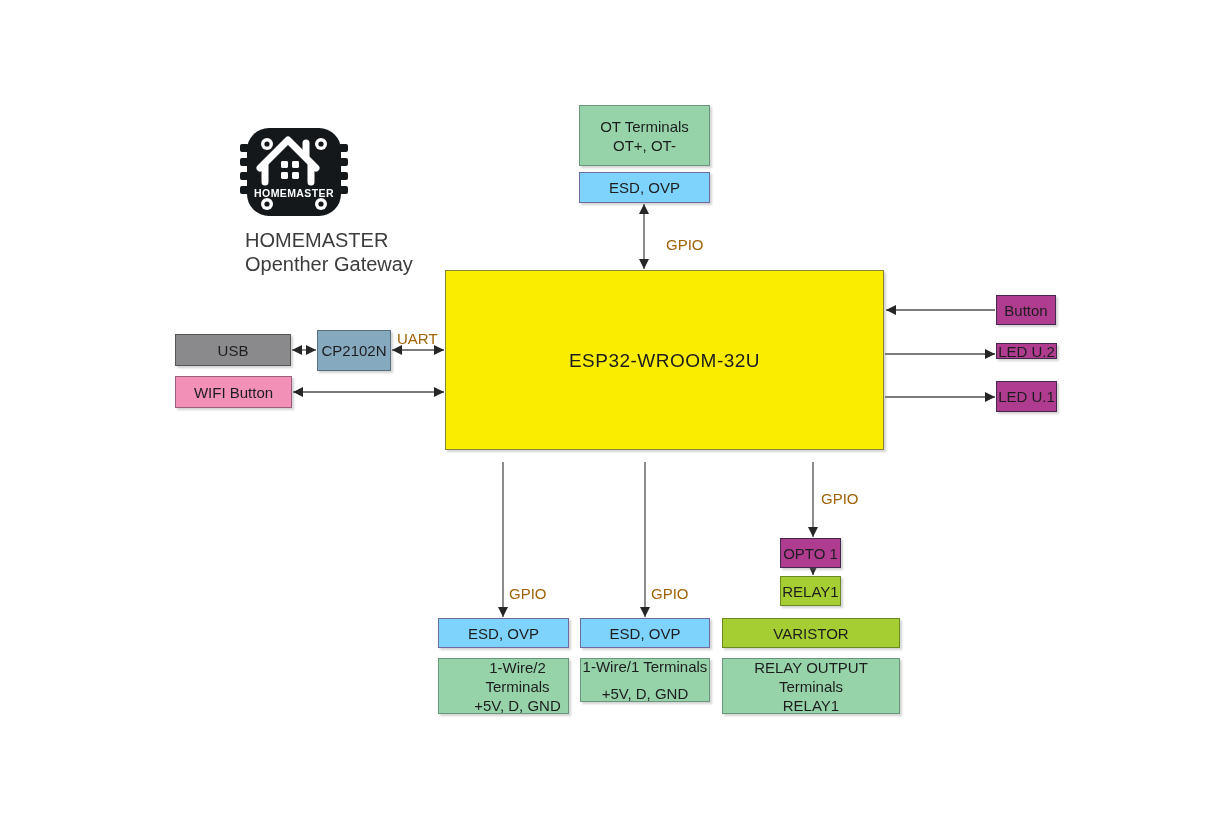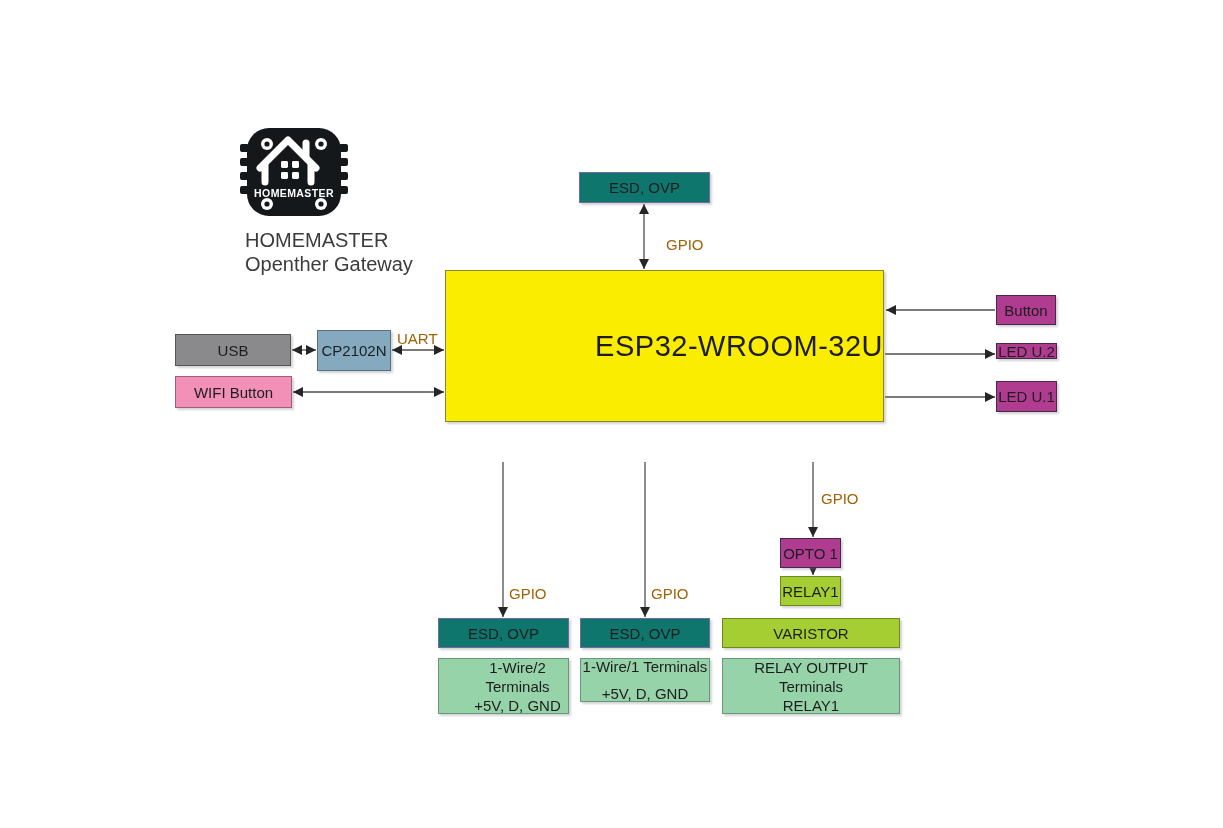--- a/index.html
+++ b/index.html
@@ -6,29 +6,29 @@
   #canvas{
     position:relative;width:1223px;height:828px;background:#ffffff;
     font-family:"Liberation Sans",sans-serif;color:#1d1d1f;overflow:hidden;
   }
   .box{
     position:absolute;display:flex;flex-direction:column;align-items:center;justify-content:center;
     font-size:15px;line-height:19px;text-align:center;box-sizing:border-box;
     box-shadow:2px 2px 2px rgba(130,130,130,.35);
   }
   .green   {background:#97d3a8;border:1px solid #6a967c;}
-  .purple  {background:#0f766e;border:1px solid #6f6aa0;}
+  .purple  {background:#7dd3fc;border:1px solid #6f6aa0;}
   .yellow  {background:#fbed00;border:1px solid #858534;}
   .gray    {background:#8a8a8c;border:1px solid #565658;}
   .bluegray{background:#85a9be;border:1px solid #567081;}
   .pink    {background:#f390b8;border:1px solid #9a5f7c;}
   .magenta {background:#b03c90;border:1px solid #45284f;}
   .lime    {background:#a4ce31;border:1px solid #6d8a22;}
 
-  #esp32{left:445px;top:270px;width:439px;height:152px;font-size:29px;letter-spacing:.5px;align-items:flex-end;}
+  #esp32{left:445px;top:270px;width:439px;height:180px;font-size:19px;letter-spacing:.5px;}
   #ot-terminals {left:579px;top:105px;width:131px;height:61px;}
   #esd-ovp-top  {left:579px;top:172px;width:131px;height:31px;}
   #usb          {left:175px;top:334px;width:116px;height:32px;}
   #cp2102n      {left:317px;top:330px;width:74px;height:41px;}
   #wifi-antena  {left:175px;top:376px;width:117px;height:32px;}
   #button-box   {left:996px;top:295px;width:60px;height:30px;}
   #led-u2       {left:996px;top:343px;width:61px;height:16px;}
   #led-u1       {left:996px;top:381px;width:61px;height:31px;}
   #esd-ovp-left {left:438px;top:618px;width:131px;height:30px;}
   #onewire-2    {left:438px;top:658px;width:131px;height:56px;padding-left:28px;}
@@ -112,20 +112,24 @@
       <rect x="43" y="52" width="7" height="7" rx="1.4"></rect>
         <rect x="54" y="52" width="7" height="7" rx="1.4"></rect>
     </g>
     <text x="56" y="77" text-anchor="middle" fill="#ffffff" font-family="Liberation Sans, sans-serif" font-size="10.5" font-weight="bold" letter-spacing="0.4">HOMEMASTER</text>
   </svg>
   <div id="logo-caption">
     <div>HOMEMASTER</div>
     <div>Openther Gateway</div>
   </div>
 
+  <div class="box green" id="ot-terminals">
+    <div>OT Terminals</div>
+    <div>OT+, OT-</div>
+  </div>
   <div class="box purple" id="esd-ovp-top">
     <div>ESD, OVP</div>
   </div>
 
   <div class="box yellow" id="esp32">
     <div>ESP32-WROOM-32U</div>
   </div>
 
   <div class="box gray" id="usb">
     <div>USB</div>

